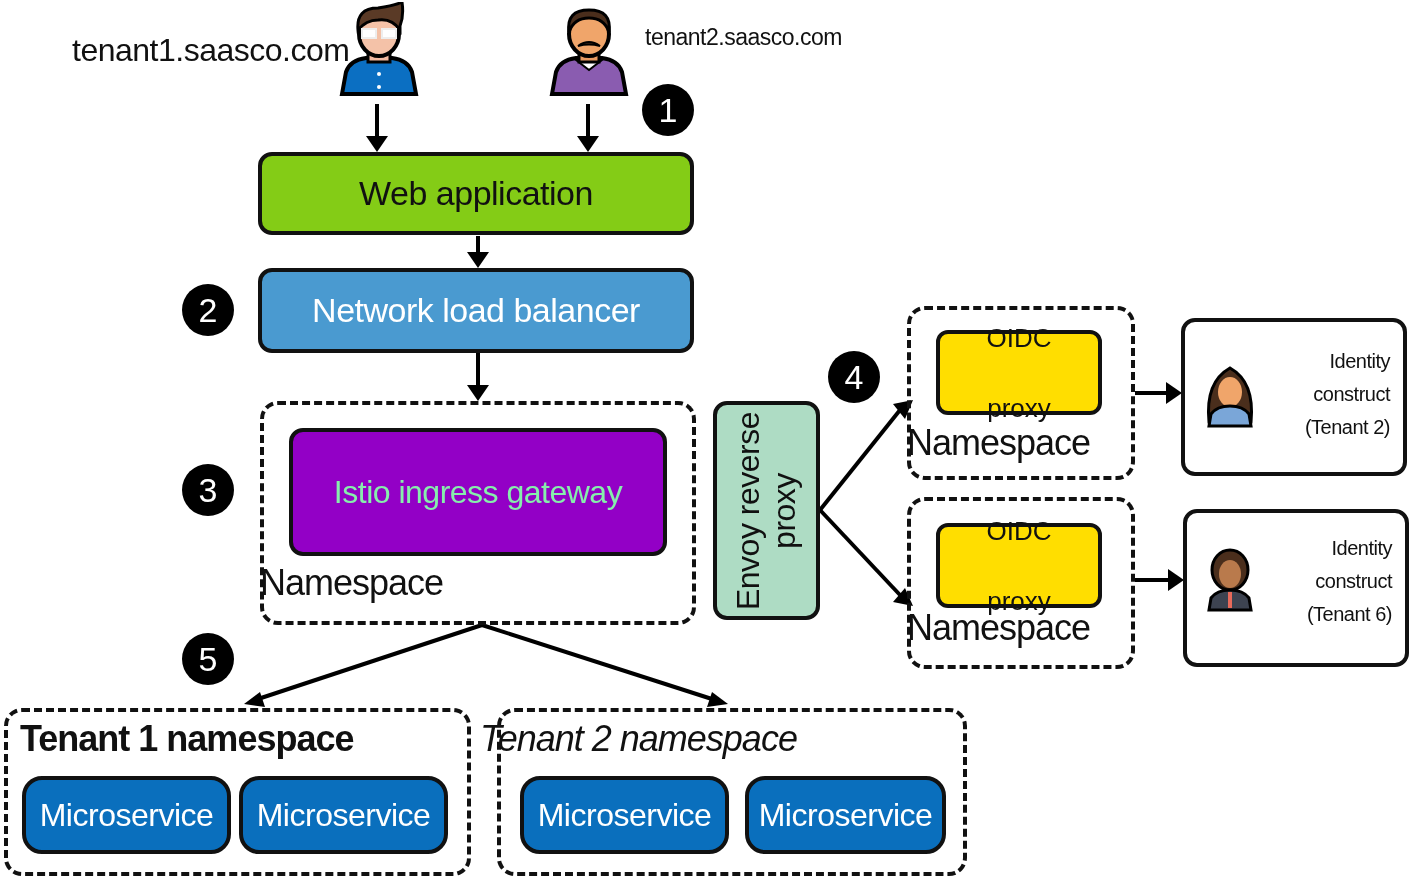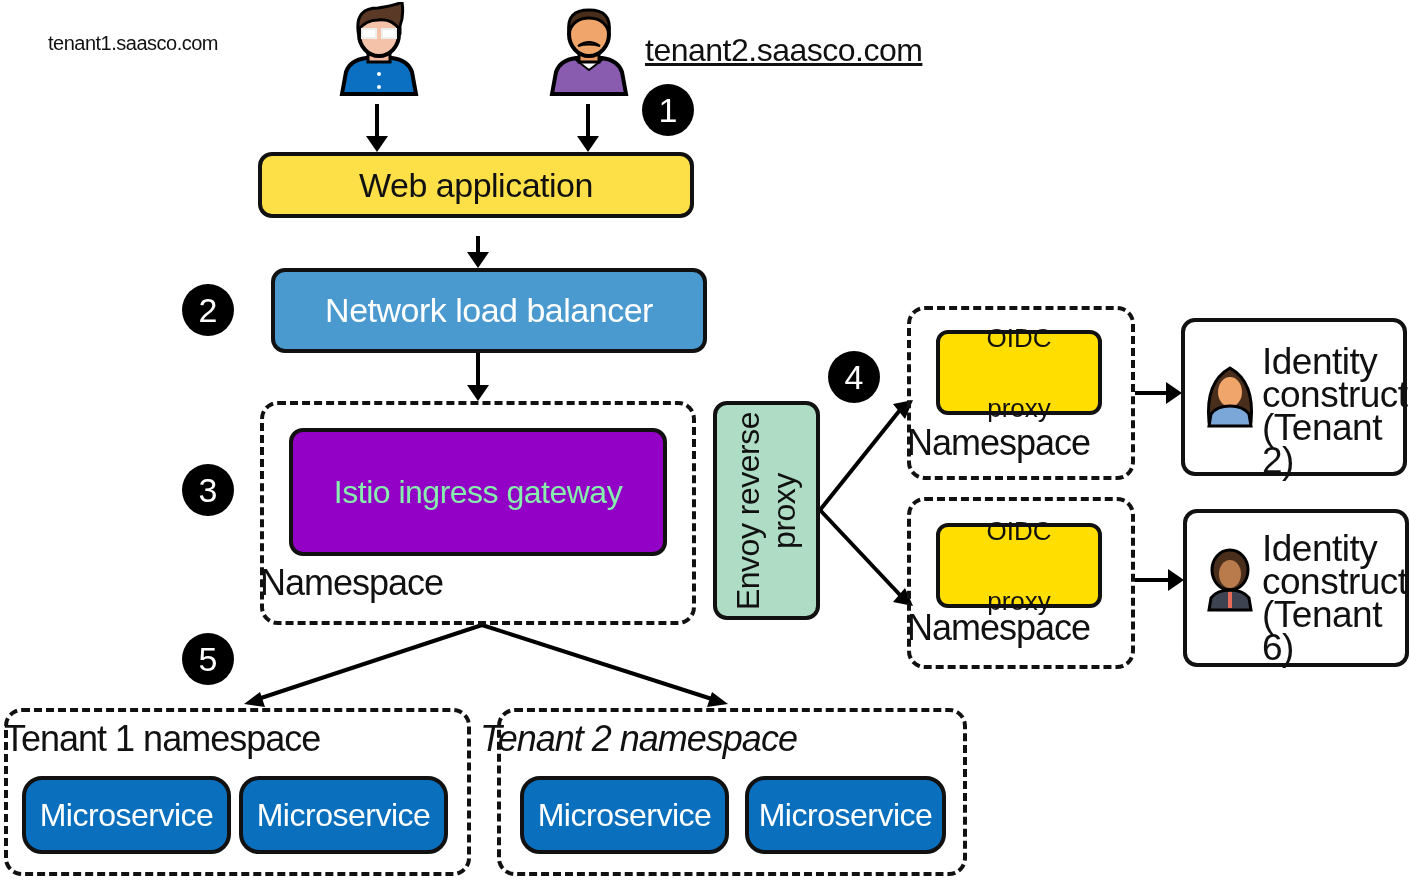--- a/index.html
+++ b/index.html
@@ -10,21 +10,21 @@
            display: flex; align-items: center; justify-content: center; text-align: center; }
     .dashed { position: absolute; box-sizing: border-box; border: 4px dashed #111; border-radius: 18px; }
     .label { font-family: "Liberation Sans", sans-serif; letter-spacing: -0.5px; }
     .badge { position: absolute; width: 52px; height: 52px; border-radius: 50%; background: #000;
              color: #fff; font-size: 34px; display: flex; align-items: center; justify-content: center;
              font-family: "Liberation Sans", sans-serif; }
     .ns-label { position: absolute; font-size: 36px; text-align: left; letter-spacing: -1px; }
     .micro { background: #0a6fbd; color: #fff; font-size: 32px; border-radius: 20px; letter-spacing: -0.5px; }
     .oidc { background: #ffde00; color: #111; font-size: 26px; line-height: 34px; border-radius: 12px; flex-direction: column; gap: 36px; }
     .identity { background: #fff; border-radius: 14px; }
-    .id-text { position: absolute; font-size: 37px; line-height: 33px; text-align: left; letter-spacing: -0.5px; }
+    .id-text { position: absolute; font-size: 20px; line-height: 33px; text-align: right; letter-spacing: -0.5px; }
     svg.overlay { position: absolute; left: 0; top: 0; }
   </style>
 </head>
 <body>
 
 <svg class="overlay" width="1410" height="880">
   <defs>
     <marker id="ah" markerWidth="10" markerHeight="10" refX="8" refY="5" orient="auto" markerUnits="userSpaceOnUse" viewBox="0 0 10 10">
       <path d="M0,0 L10,5 L0,10 z" fill="#000"></path>
     </marker>
@@ -48,22 +48,22 @@
     <polygon points="467,385 489,385 478,401"></polygon>
     <polygon points="913,400 893,404 905,419"></polygon>
     <polygon points="913,606 893,602 905,588"></polygon>
     <polygon points="1166,382 1166,404 1182,393"></polygon>
     <polygon points="1168,569 1168,591 1184,580"></polygon>
     <polygon points="244,704 260,692 265,707"></polygon>
     <polygon points="728,704 712,692 707,707"></polygon>
   </g>
 </svg>
 
-<div class="abs label" style="left:48px; top:32px; font-size:20px;">tenant1.saasco.com</div>
-<div class="abs label" style="left:645px; top:32px; font-size:32px;text-decoration:underline;">tenant2.saasco.com</div>
+<div class="abs label" style="left:72px; top:32px; font-size:32px;">tenant1.saasco.com</div>
+<div class="abs label" style="left:645px; top:24px; font-size:23px;">tenant2.saasco.com</div>
 
 <svg class="abs" style="left:338px; top:2px;" width="82" height="94" viewBox="0 0 82 94">
   <path d="M4,92 L8,70 Q12,58 28,56 L54,56 Q70,58 74,70 L78,92 Z" fill="#0b6fc2" stroke="#000" stroke-width="4"></path>
   <rect x="30" y="46" width="22" height="14" fill="#f2b9a0" stroke="#000" stroke-width="3"></rect>
   <ellipse cx="41" cy="32" rx="20" ry="22" fill="#f4c2a8" stroke="#000" stroke-width="4"></ellipse>
   <path d="M20,28 Q18,6 40,6 Q56,4 64,0 Q66,14 62,24 L62,28 Q54,16 40,18 Q28,18 20,28 Z" fill="#5a3a26" stroke="#000" stroke-width="3"></path>
   <rect x="24" y="27" width="14" height="9" fill="#fff" stroke="#eee" stroke-width="2"></rect>
   <rect x="44" y="27" width="14" height="9" fill="#fff" stroke="#eee" stroke-width="2"></rect>
   <circle cx="41" cy="72" r="2" fill="#fff"></circle>
     <circle cx="41" cy="85" r="2" fill="#fff"></circle>
@@ -76,23 +76,23 @@
   <path d="M21,30 Q18,8 41,8 Q64,8 61,30 Q56,16 41,16 Q26,16 21,30 Z" fill="#4a2e1c" stroke="#000" stroke-width="3"></path>
   <path d="M30,44 Q41,36 52,44 Q41,41 30,44 Z" fill="#4a2e1c" stroke="#000" stroke-width="2"></path>
 </svg>
 
 <div class="badge" style="left:642px; top:84px;">1</div>
 <div class="badge" style="left:182px; top:284px;">2</div>
 <div class="badge" style="left:182px; top:464px;">3</div>
 <div class="badge" style="left:828px; top:351px;">4</div>
 <div class="badge" style="left:182px; top:633px;">5</div>
 
-<div class="box label" style="left:258px; top:152px; width:436px; height:66px; background:#fde047; font-size:34px;">Web application</div>
+<div class="box label" style="left:258px; top:152px; width:436px; height:83px; background:#84cc16; font-size:34px;">Web application</div>
 
-<div class="box label" style="left:258px; top:268px; width:436px; height:85px; background:#4a9ad0; color:#fff; font-size:34px;margin-left:13px;">Network load balancer</div>
+<div class="box label" style="left:258px; top:268px; width:436px; height:85px; background:#4a9ad0; color:#fff; font-size:34px;">Network load balancer</div>
 
 <div class="dashed" style="left:260px; top:401px; width:436px; height:224px;"></div>
 <div class="box label" style="left:289px; top:428px; width:378px; height:128px; background:#9300c6; color:#86efac; font-size:32px;">Istio ingress gateway</div>
 <div class="ns-label" style="left:260px; top:562px; width:436px;">Namespace</div>
 
 <div class="box" style="left:713px; top:401px; width:107px; height:219px; background:#aedcc4;">
   <div style="transform: rotate(-90deg); white-space: nowrap; font-size:32px; line-height:36px; text-align:center; letter-spacing:-0.5px;">
     <div>Envoy reverse</div>
     <div>proxy</div>
   </div>
@@ -131,20 +131,20 @@
   <path d="M4,64 L6,52 Q12,44 25,44 Q38,44 44,52 L46,64 Z" fill="#3d4350" stroke="#000" stroke-width="3"></path>
   <rect x="23" y="46" width="4" height="16" fill="#e86a5a"></rect>
 </svg>
 <div class="id-text" style="left:1262px; top:532px; width:130px;">
   <div>Identity</div>
   <div>construct</div>
   <div>(Tenant 6)</div>
 </div>
 
 <div class="dashed" style="left:4px; top:708px; width:467px; height:168px;"></div>
-<div class="ns-label" style="left:4px; top:718px; width:467px;">Tenant 1 namespace</div>
+<div class="ns-label" style="left:20px; top:718px; width:467px;font-weight:bold;">Tenant 1 namespace</div>
 <div class="box micro" style="left:22px; top:776px; width:209px; height:78px;">Microservice</div>
 <div class="box micro" style="left:239px; top:776px; width:209px; height:78px;">Microservice</div>
 
 <div class="dashed" style="left:497px; top:708px; width:470px; height:168px;"></div>
 <div class="ns-label" style="left:480px; top:718px; width:464px;font-style:italic;">Tenant 2 namespace</div>
 <div class="box micro" style="left:520px; top:776px; width:209px; height:78px;">Microservice</div>
 <div class="box micro" style="left:745px; top:776px; width:201px; height:78px;">Microservice</div>
 
 </body></html>

